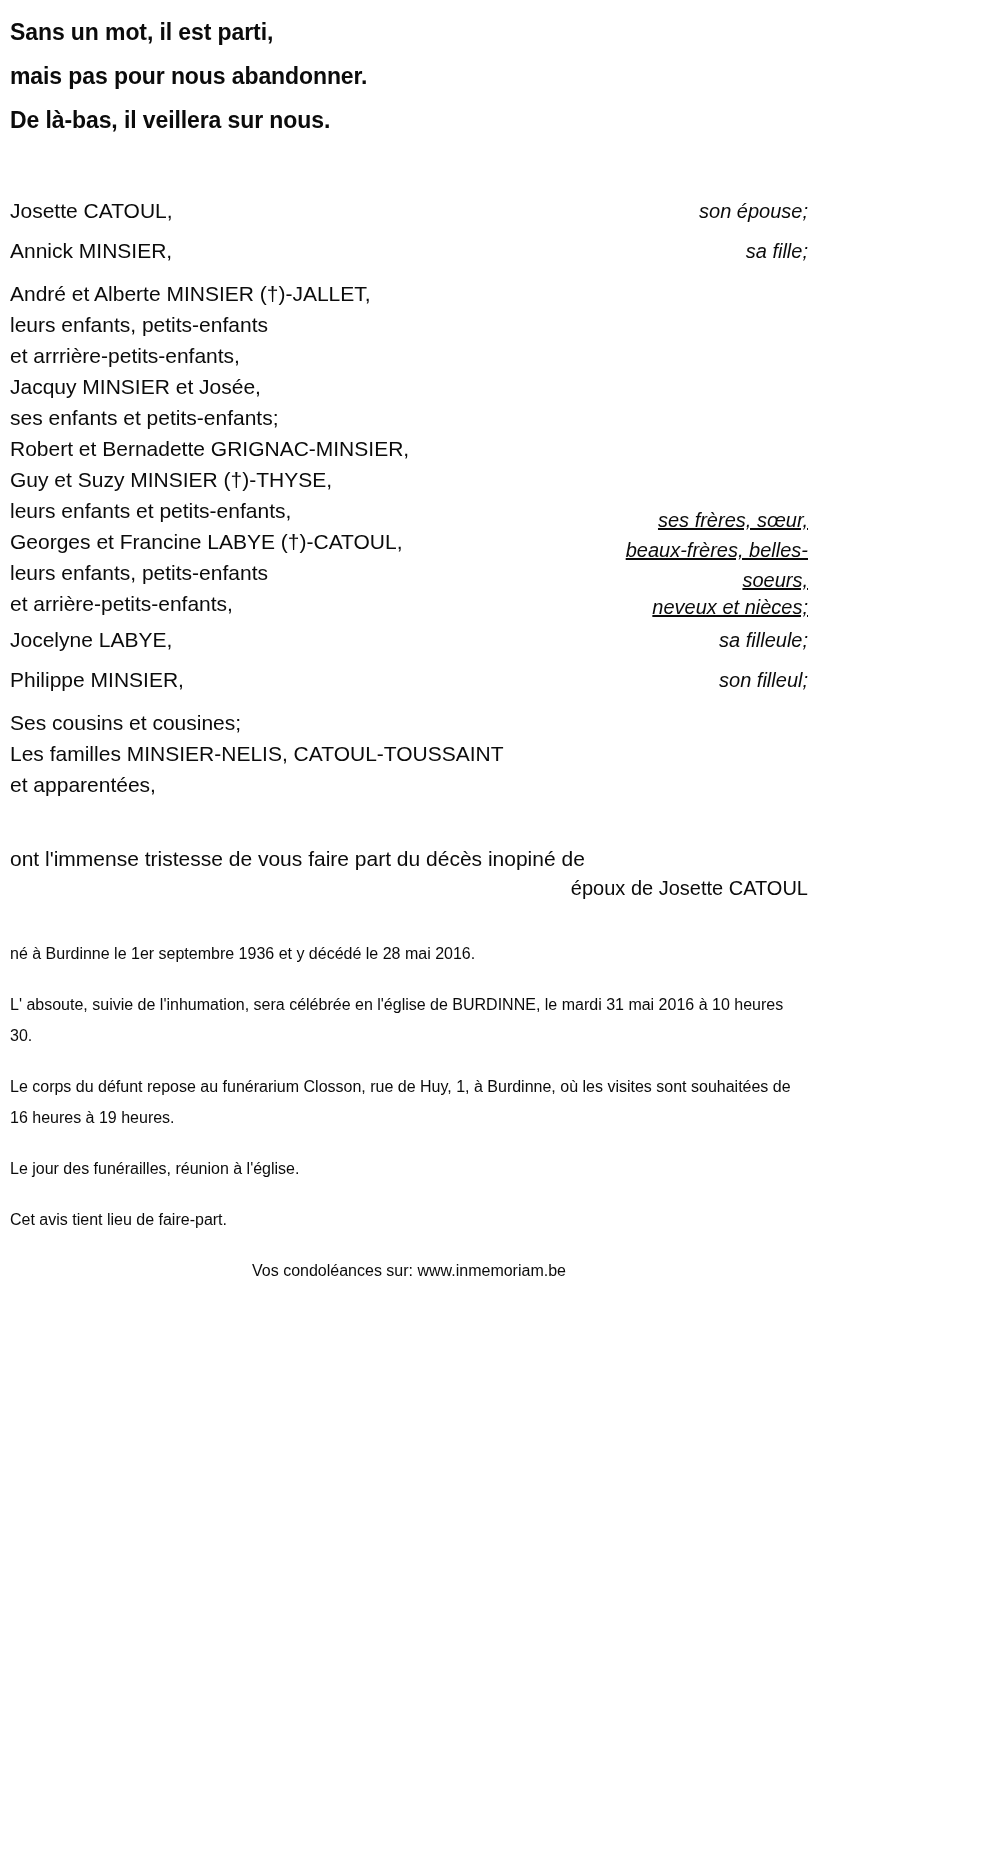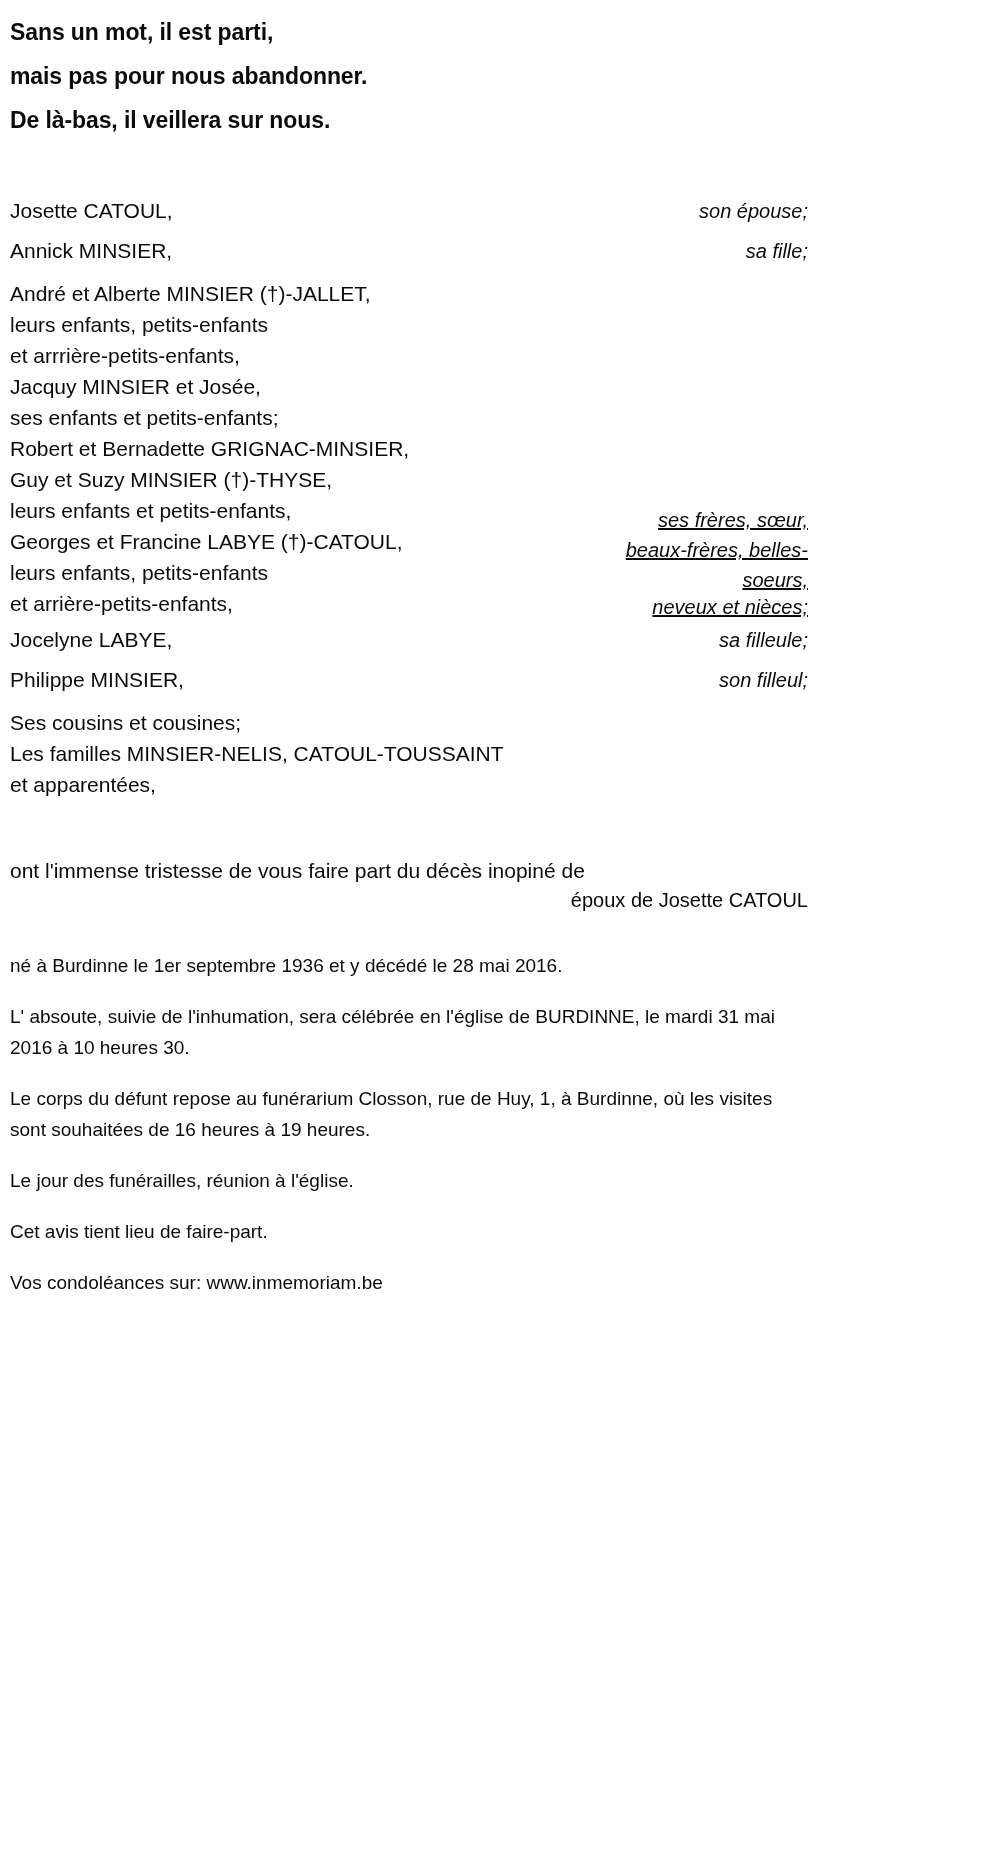--- a/index.html
+++ b/index.html
@@ -89,27 +89,28 @@
   }
   .spouse-of {
     font-size: 20px;
     line-height: 28px;
     margin-bottom: 36px;
     text-align: right;
   }
 
   
   .details p {
-    font-size: 19px;
+    font-size: 16px;
     line-height: 31px;
     margin: 0 0 20px 0;
     max-width: 960px;
   }
   .details p.last-detail {
     margin-bottom: 0;
+    text-align: center;
   }
   .place-date {
     font-size: 20px;
     line-height: 30px;
     margin-top: 44px;
   }
 </style>
 </head>
 <body>
 
@@ -184,21 +185,21 @@
   <div class="gap-s"></div>
 
   <div class="rel-row">
     <div class="names-col block-tight" style="max-width:100%">
       <div class="name-line">Ses cousins et cousines;</div>
       <div class="name-line">Les familles MINSIER-NELIS, CATOUL-TOUSSAINT</div>
       <div class="name-line">et apparentées,</div>
     </div>
   </div>
 
-  <div class="announce" style="margin-top:56px">ont l'immense tristesse de vous faire part du décès inopiné de</div>
+  <div class="announce" style="margin-top:44px">ont l'immense tristesse de vous faire part du décès inopiné de</div>
 
 
   <div class="spouse-of">époux de Josette CATOUL</div>
 
   <div class="details">
     <p>né à Burdinne le 1er septembre 1936 et y décédé le 28 mai 2016.</p>
     <p>L' absoute, suivie de l'inhumation, sera célébrée en l'église de BURDINNE, le mardi 31 mai 2016 à 10 heures 30.</p>
     <p>Le corps du défunt repose au funérarium Closson, rue de Huy, 1, à Burdinne, où les visites sont souhaitées de 16 heures à 19 heures.</p>
     <p>Le jour des funérailles, réunion à l'église.</p>
     <p>Cet avis tient lieu de faire-part.</p>

